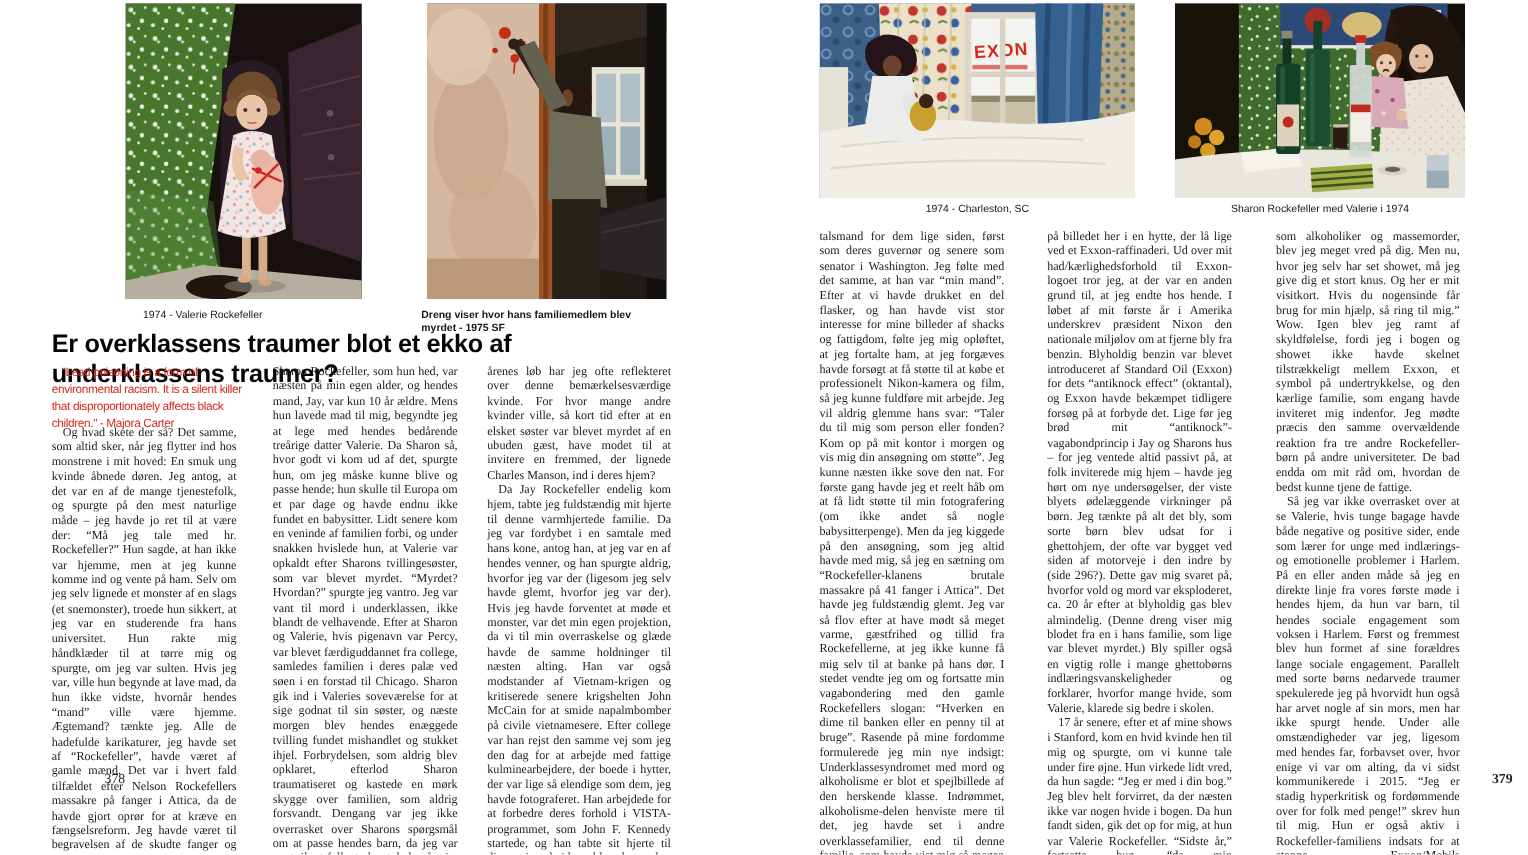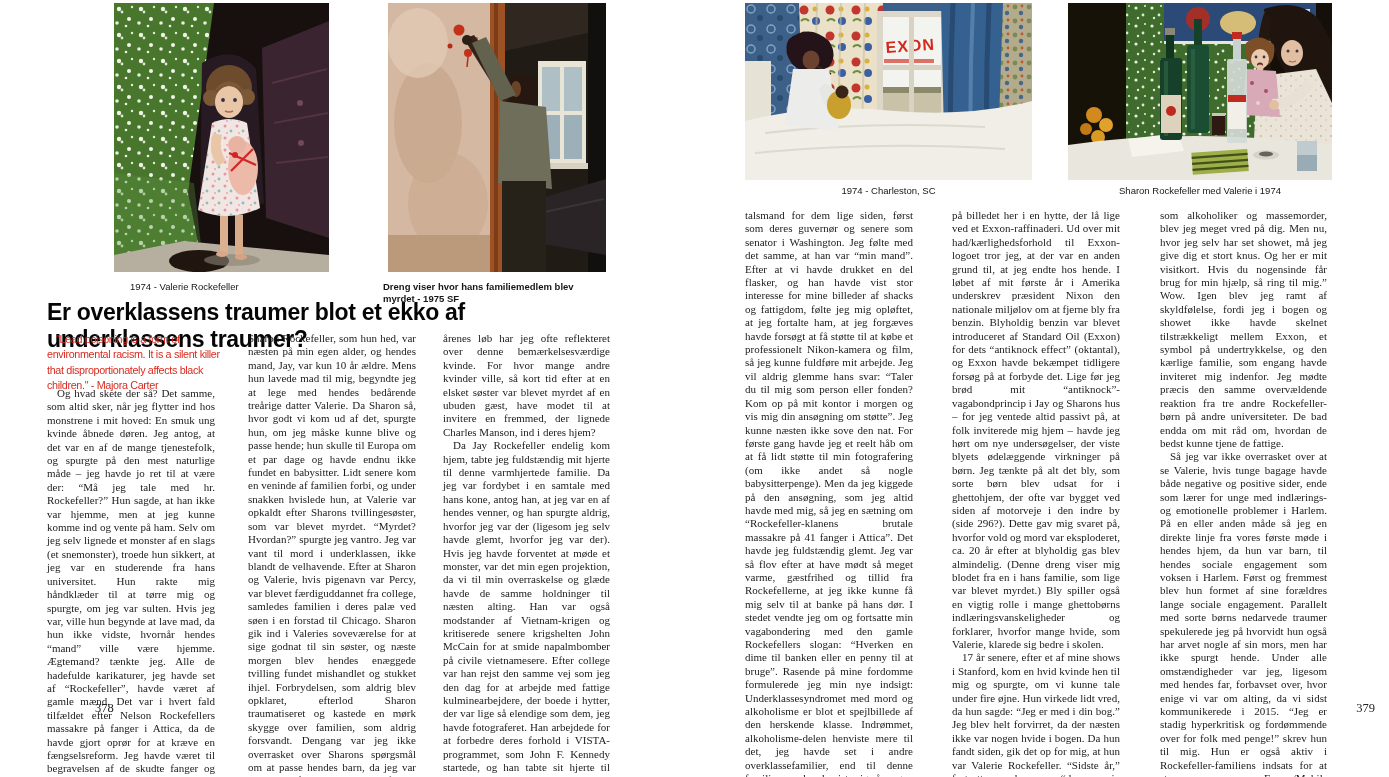--- a/index.html
+++ b/index.html
@@ -278,16 +278,16 @@
     </div>
     <div class="col" style="left:952px; top:209px;">
       <p>på billedet her i en hytte, der lå lige ved et Exxon-raffinaderi. Ud over mit had/kærlighedsforhold til Exxon-logoet tror jeg, at der var en anden grund til, at jeg endte hos hende. I løbet af mit første år i Amerika underskrev præsident Nixon den nationale miljølov om at fjerne bly fra benzin. Blyholdig benzin var blevet introduceret af Standard Oil (Exxon) for dets “antiknock effect” (oktantal), og Exxon havde bekæmpet tidligere forsøg på at forbyde det. Lige før jeg brød mit “antiknock”-vagabondprincip i Jay og Sharons hus – for jeg ventede altid passivt på, at folk inviterede mig hjem – havde jeg hørt om nye undersøgelser, der viste blyets ødelæggende virkninger på børn. Jeg tænkte på alt det bly, som sorte børn blev udsat for i ghettohjem, der ofte var bygget ved siden af motorveje i den indre by (side 296?). Dette gav mig svaret på, hvorfor vold og mord var eksploderet, ca. 20 år efter at blyholdig gas blev almindelig. (Denne dreng viser mig blodet fra en i hans familie, som lige var blevet myrdet.) Bly spiller også en vigtig rolle i mange ghettobørns indlæringsvanskeligheder og forklarer, hvorfor mange hvide, som Valerie, klarede sig bedre i skolen.</p>
       <p class="ind">17 år senere, efter et af mine shows i Stanford, kom en hvid kvinde hen til mig og spurgte, om vi kunne tale under fire øjne. Hun virkede lidt vred, da hun sagde: “Jeg er med i din bog.” Jeg blev helt forvirret, da der næsten ikke var nogen hvide i bogen. Da hun fandt siden, gik det op for mig, at hun var Valerie Rockefeller. “Sidste år,” fortsatte hun, “da min værelseskammerat kom hjem efter dit show og fortalte mig, at du portrætterede min far</p>
     </div>
     <div class="col" style="left:1160px; top:209px; width:167px;">
       <p>som alkoholiker og massemorder, blev jeg meget vred på dig. Men nu, hvor jeg selv har set showet, må jeg give dig et stort knus. Og her er mit visitkort. Hvis du nogensinde får brug for min hjælp, så ring til mig.” Wow. Igen blev jeg ramt af skyldfølelse, fordi jeg i bogen og showet ikke havde skelnet tilstrækkeligt mellem Exxon, et symbol på undertrykkelse, og den kærlige familie, som engang havde inviteret mig indenfor. Jeg mødte præcis den samme overvældende reaktion fra tre andre Rockefeller-børn på andre universiteter. De bad endda om mit råd om, hvordan de bedst kunne tjene de fattige.</p>
       <p class="ind">Så jeg var ikke overrasket over at se Valerie, hvis tunge bagage havde både negative og positive sider, ende som lærer for unge med indlærings- og emotionelle problemer i Harlem. På en eller anden måde så jeg en direkte linje fra vores første møde i hendes hjem, da hun var barn, til hendes sociale engagement som voksen i Harlem. Først og fremmest blev hun formet af sine forældres lange sociale engagement. Parallelt med sorte børns nedarvede traumer spekulerede jeg på hvorvidt hun også har arvet nogle af sin mors, men har ikke spurgt hende. Under alle omstændigheder var jeg, ligesom med hendes far, forbavset over, hvor enige vi var om alting, da vi sidst kommunikerede i 2015. “Jeg er stadig hyperkritisk og fordømmende over for folk med penge!” skrev hun til mig. Hun er også aktiv i Rockefeller-familiens indsats for at stoppe Exxon/Mobils klimafornægtelse. “Som efterkommere har vi en særlig forpligtelse til at bekæmpe klimaforandringer,” siger Valerie.</p>
     </div>
 
-    <div class="pagenum" style="left:1160px; top:701px; width:167px; text-align:right;">379</div>
+    <div class="pagenum" style="left:1160px; top:701px; width:167px; text-align:right;font-weight:bold;">379</div>
   </div>
 
 </div>
 
 </body></html>

